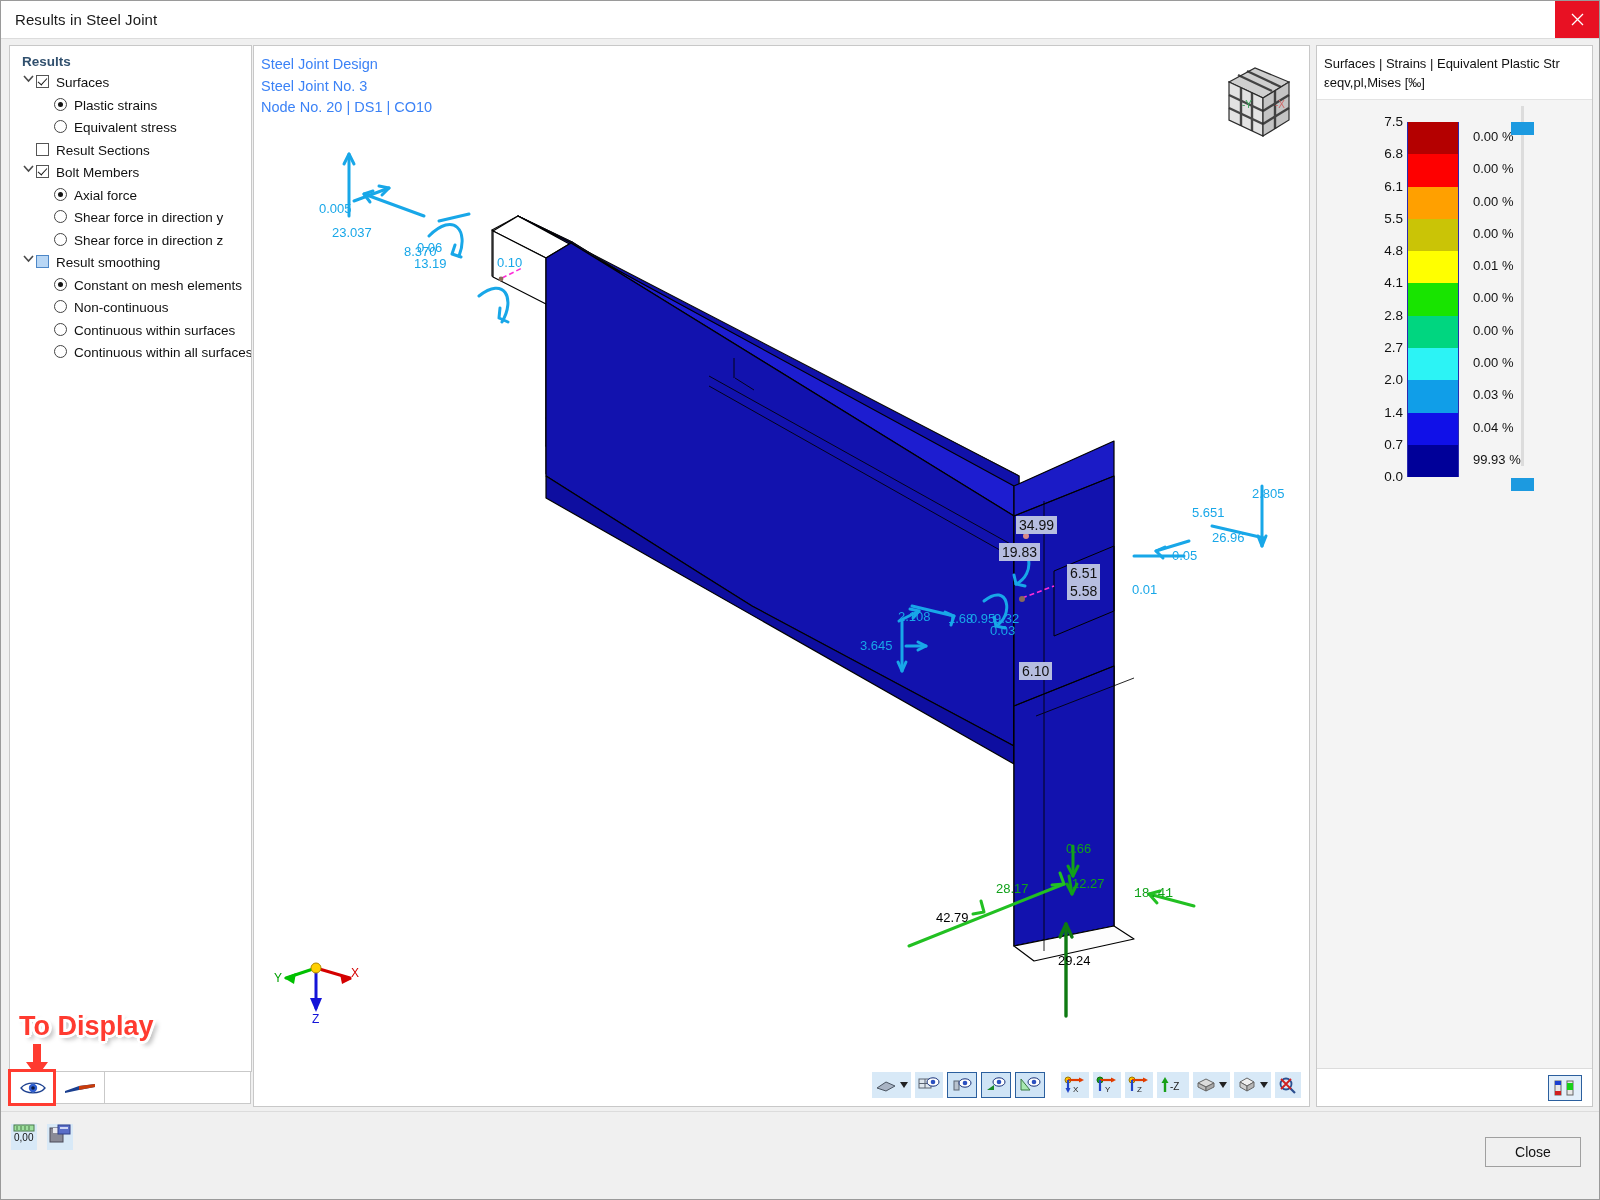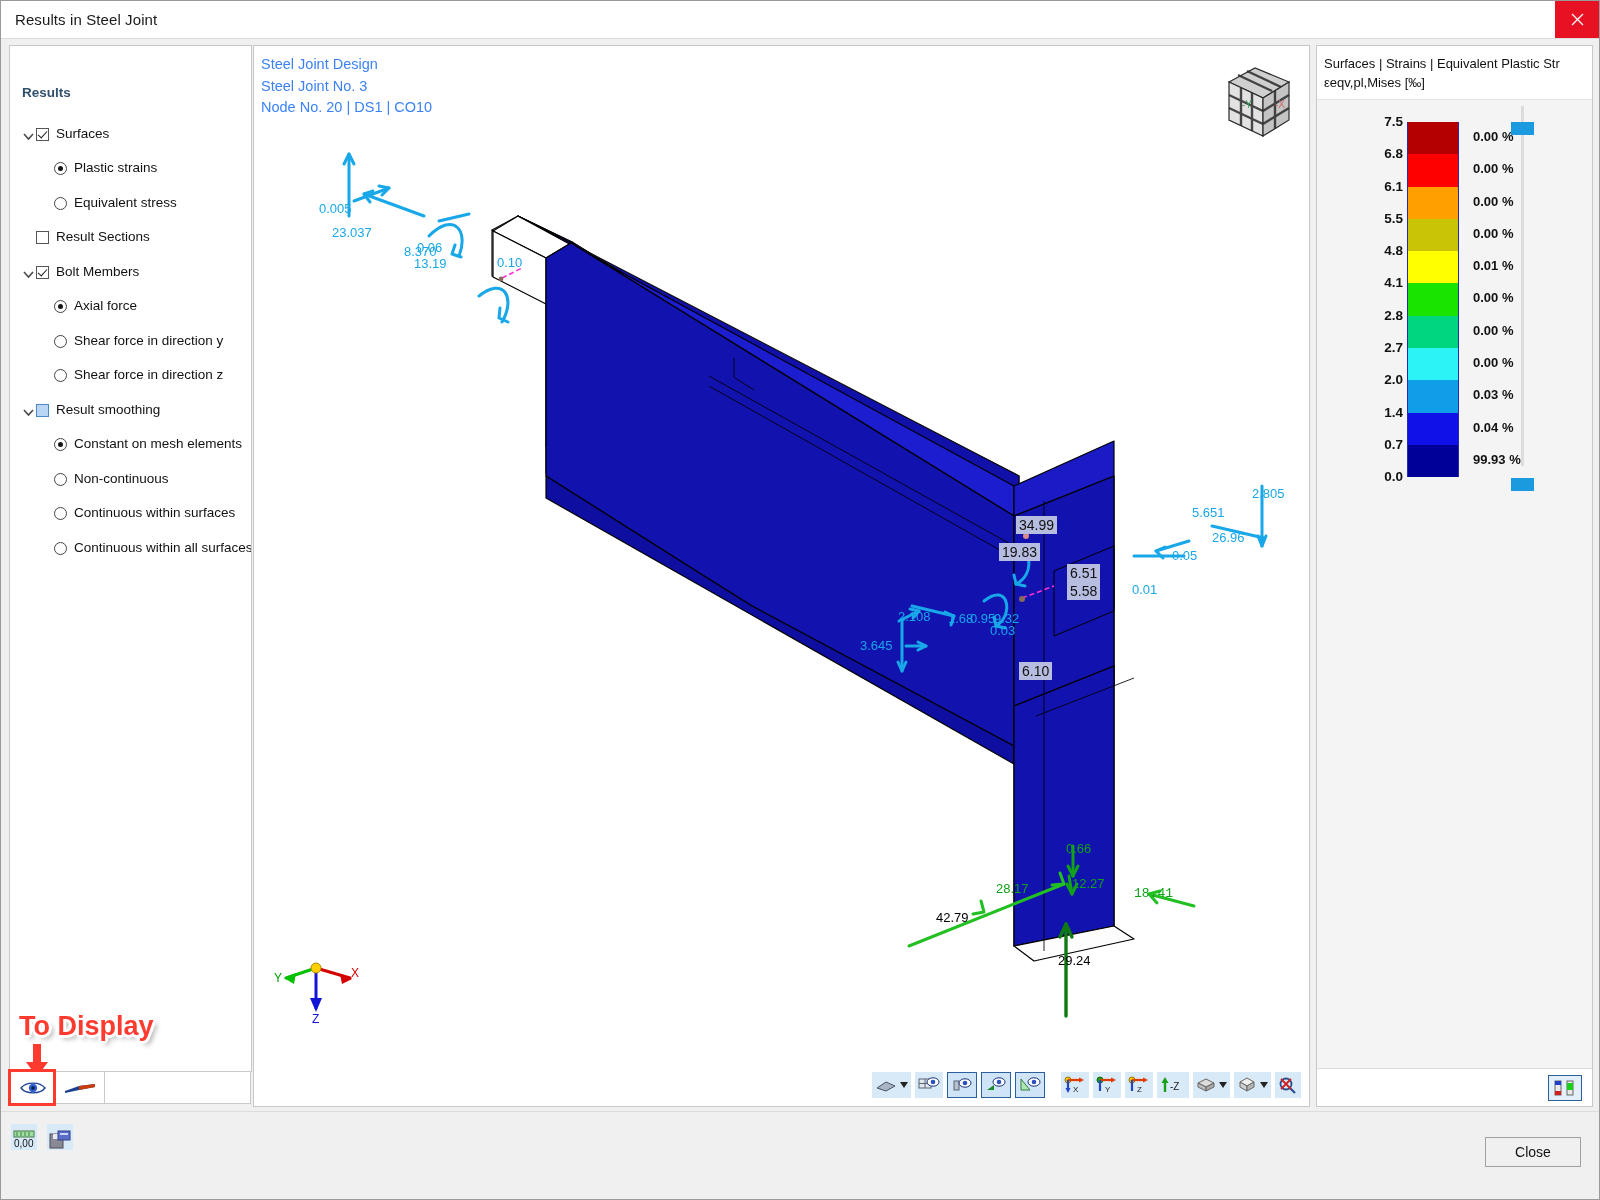--- a/index.html
+++ b/index.html
@@ -43,28 +43,26 @@
   .leftpanel {
     position: absolute; left: 8px; top: 44px;
     width: 243px; height: 1027px;
     background: #ffffff;
     border: 1px solid #c8c8c8;
     overflow: hidden;
   }
   .panel-title {
     font-size: 13.5px; font-weight: bold; color: #31506e;
     padding: 8px 0 6px 12px;
-    margin-top: 31px;
   }
   .tree { padding-left: 2px; font-size: 13.5px; color: #111; }
   .trow {
-    display: flex; align-items: flex-end;
+    display: flex; align-items: flex-start;
     height: 22.5px; padding-left: 8px;
     white-space: nowrap;
-    margin-top: 12px;
   }
   .chev {
     width: 16px; display:inline-flex; align-items:center; justify-content:center;
     color:#4a4a4a; flex: none;
   }
   .chev svg { display:block; }
   .chev.blank { visibility: hidden; }
   .cbox {
     width: 13px; height: 13px; flex:none;
     border: 1px solid #555; background: #fff;
@@ -164,21 +162,20 @@
     white-space: nowrap; overflow: hidden;
     border-bottom: 1px solid #e3e3e3;
   }
   .legend-body {
     position: relative;
     padding: 18px 0 0 0; height: 420px;
   }
   .scale {
     position: absolute; left: 38px; top: 22px;
     width: 200px;
-    font-weight: bold;
   }
   .scrow { position: relative; height: 32.3px; }
   .sc-val {
     position: absolute; right: 152px; top: -8px;
     font-size: 13.5px; color: #111; text-align: right; width: 40px;
   }
   .sc-swatch {
     position: absolute; left: 52px; top: 0;
     width: 52px; height: 32.3px;
     border-left: 1px solid #2a2ab0; border-right: 1px solid #2a2ab0;
@@ -204,21 +201,21 @@
   }
   .legend-foot .tbtn { background: #e3effa; border: 1.5px solid #2b5f9e; }
 
   
   .statusbar {
     position: absolute; left: 0; bottom: 0;
     width: 100%; height: 88px; background: #f0f0f0;
     border-top: 1px solid #dcdcdc;
   }
   .sb-icons { position: absolute; left: 10px; top: 12px; display:flex; gap: 10px; }
-  .sb-ic { width: 26px; height: 26px; background: #d8e9f7; display:flex; align-items:flex-end; justify-content:center; cursor:pointer;}
+  .sb-ic { width: 26px; height: 26px; background: #d8e9f7; display:flex; align-items:flex-start; justify-content:center; cursor:pointer;}
   .closebtn {
     position: absolute; right: 18px; top: 25px;
     width: 96px; height: 30px;
     background: #f0f0f0; border: 1px solid #a0a0a0;
     font-size: 14px; color: #111; cursor: pointer;
     font-family: "Liberation Sans", sans-serif;
   }
 
   
   .lbl {

